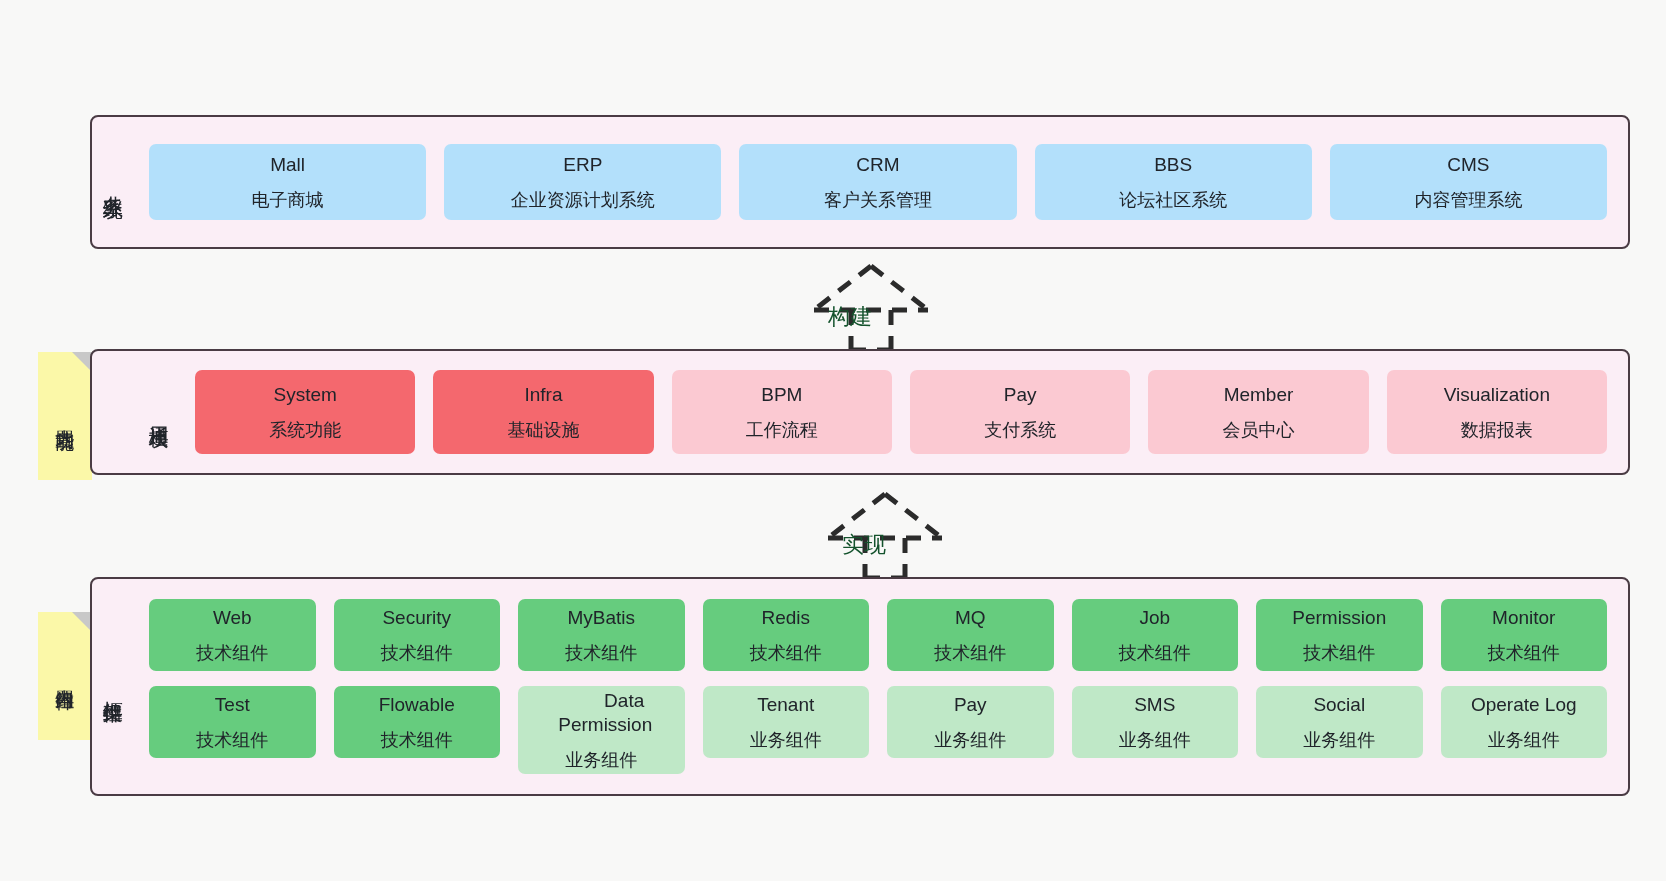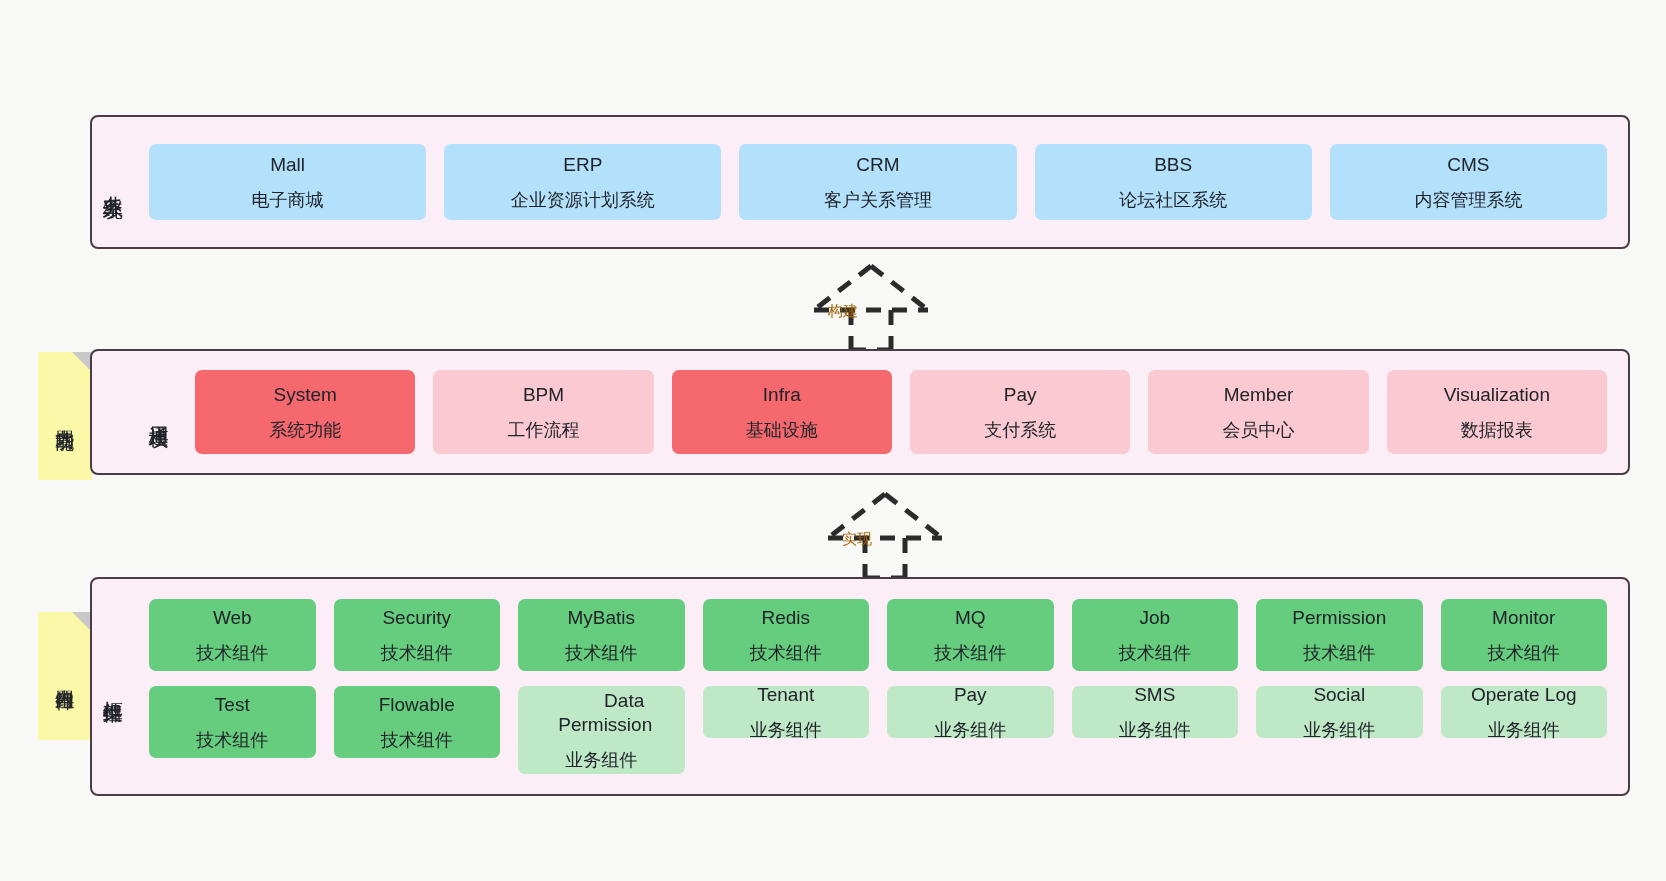--- a/index.html
+++ b/index.html
@@ -76,21 +76,21 @@
   .card .t1 { font-size: 19px; }
   .card .t2 { font-size: 18px; margin-top: 12px; }
 
   
   .c-blue { background: #b3e0fb; height: 76px; }
   
   .c-red  { background: #f4686e; height: 84px; }
   .c-pink { background: #fbc9d2; height: 84px; }
   
   .c-green { background: #66cc7e; height: 72px; }
-  .c-lgreen { background: #bfe8c7; height: 52px; }
+  .c-lgreen { background: #bfe8c7; height: 72px; }
   .c-lgreen.tall, .c-green.tall { height: 88px; }
 
   
   .note {
     position: absolute;
     background: #fbf8a8;
     width: 54px;
     display: flex;
     align-items: center;
     justify-content: center;
@@ -107,22 +107,22 @@
     width: 0; height: 0;
     border-top: 20px solid #c8c8c8;
     border-left: 20px solid transparent;
   }
 
   
   .arrow { position: absolute; }
   .arrow svg { display: block; }
   .arrow .lbl {
     position: absolute;
-    font-size: 15px;
-    color: #a16207;
+    font-size: 22px;
+    color: #14532d;
     background: transparent;
     white-space: nowrap;
   }
 </style>
 </head>
 <body>
 
 <div id="canvas">
 
   <div class="layer" id="layer-business" style="left:90px; top:115px; width:1540px; height:134px;">
@@ -165,27 +165,27 @@
     <span>内置功能</span>
   </div>
 
   <div class="layer" id="layer-common" style="left:90px; top:349px; width:1540px; height:126px;padding-left:46px;">
     <div class="layer-title">通用模块</div>
     <div class="cards">
       <div class="card c-red">
         <span class="t1">System</span>
         <span class="t2">系统功能</span>
       </div>
-      <div class="card c-pink">
-        <span class="t1">BPM</span>
-        <span class="t2">工作流程</span>
-      </div>
       <div class="card c-red">
         <span class="t1">Infra</span>
         <span class="t2">基础设施</span>
+      </div>
+      <div class="card c-pink">
+        <span class="t1">BPM</span>
+        <span class="t2">工作流程</span>
       </div>
       <div class="card c-pink">
         <span class="t1">Pay</span>
         <span class="t2">支付系统</span>
       </div>
       <div class="card c-pink">
         <span class="t1">Member</span>
         <span class="t2">会员中心</span>
       </div>
       <div class="card c-pink">

